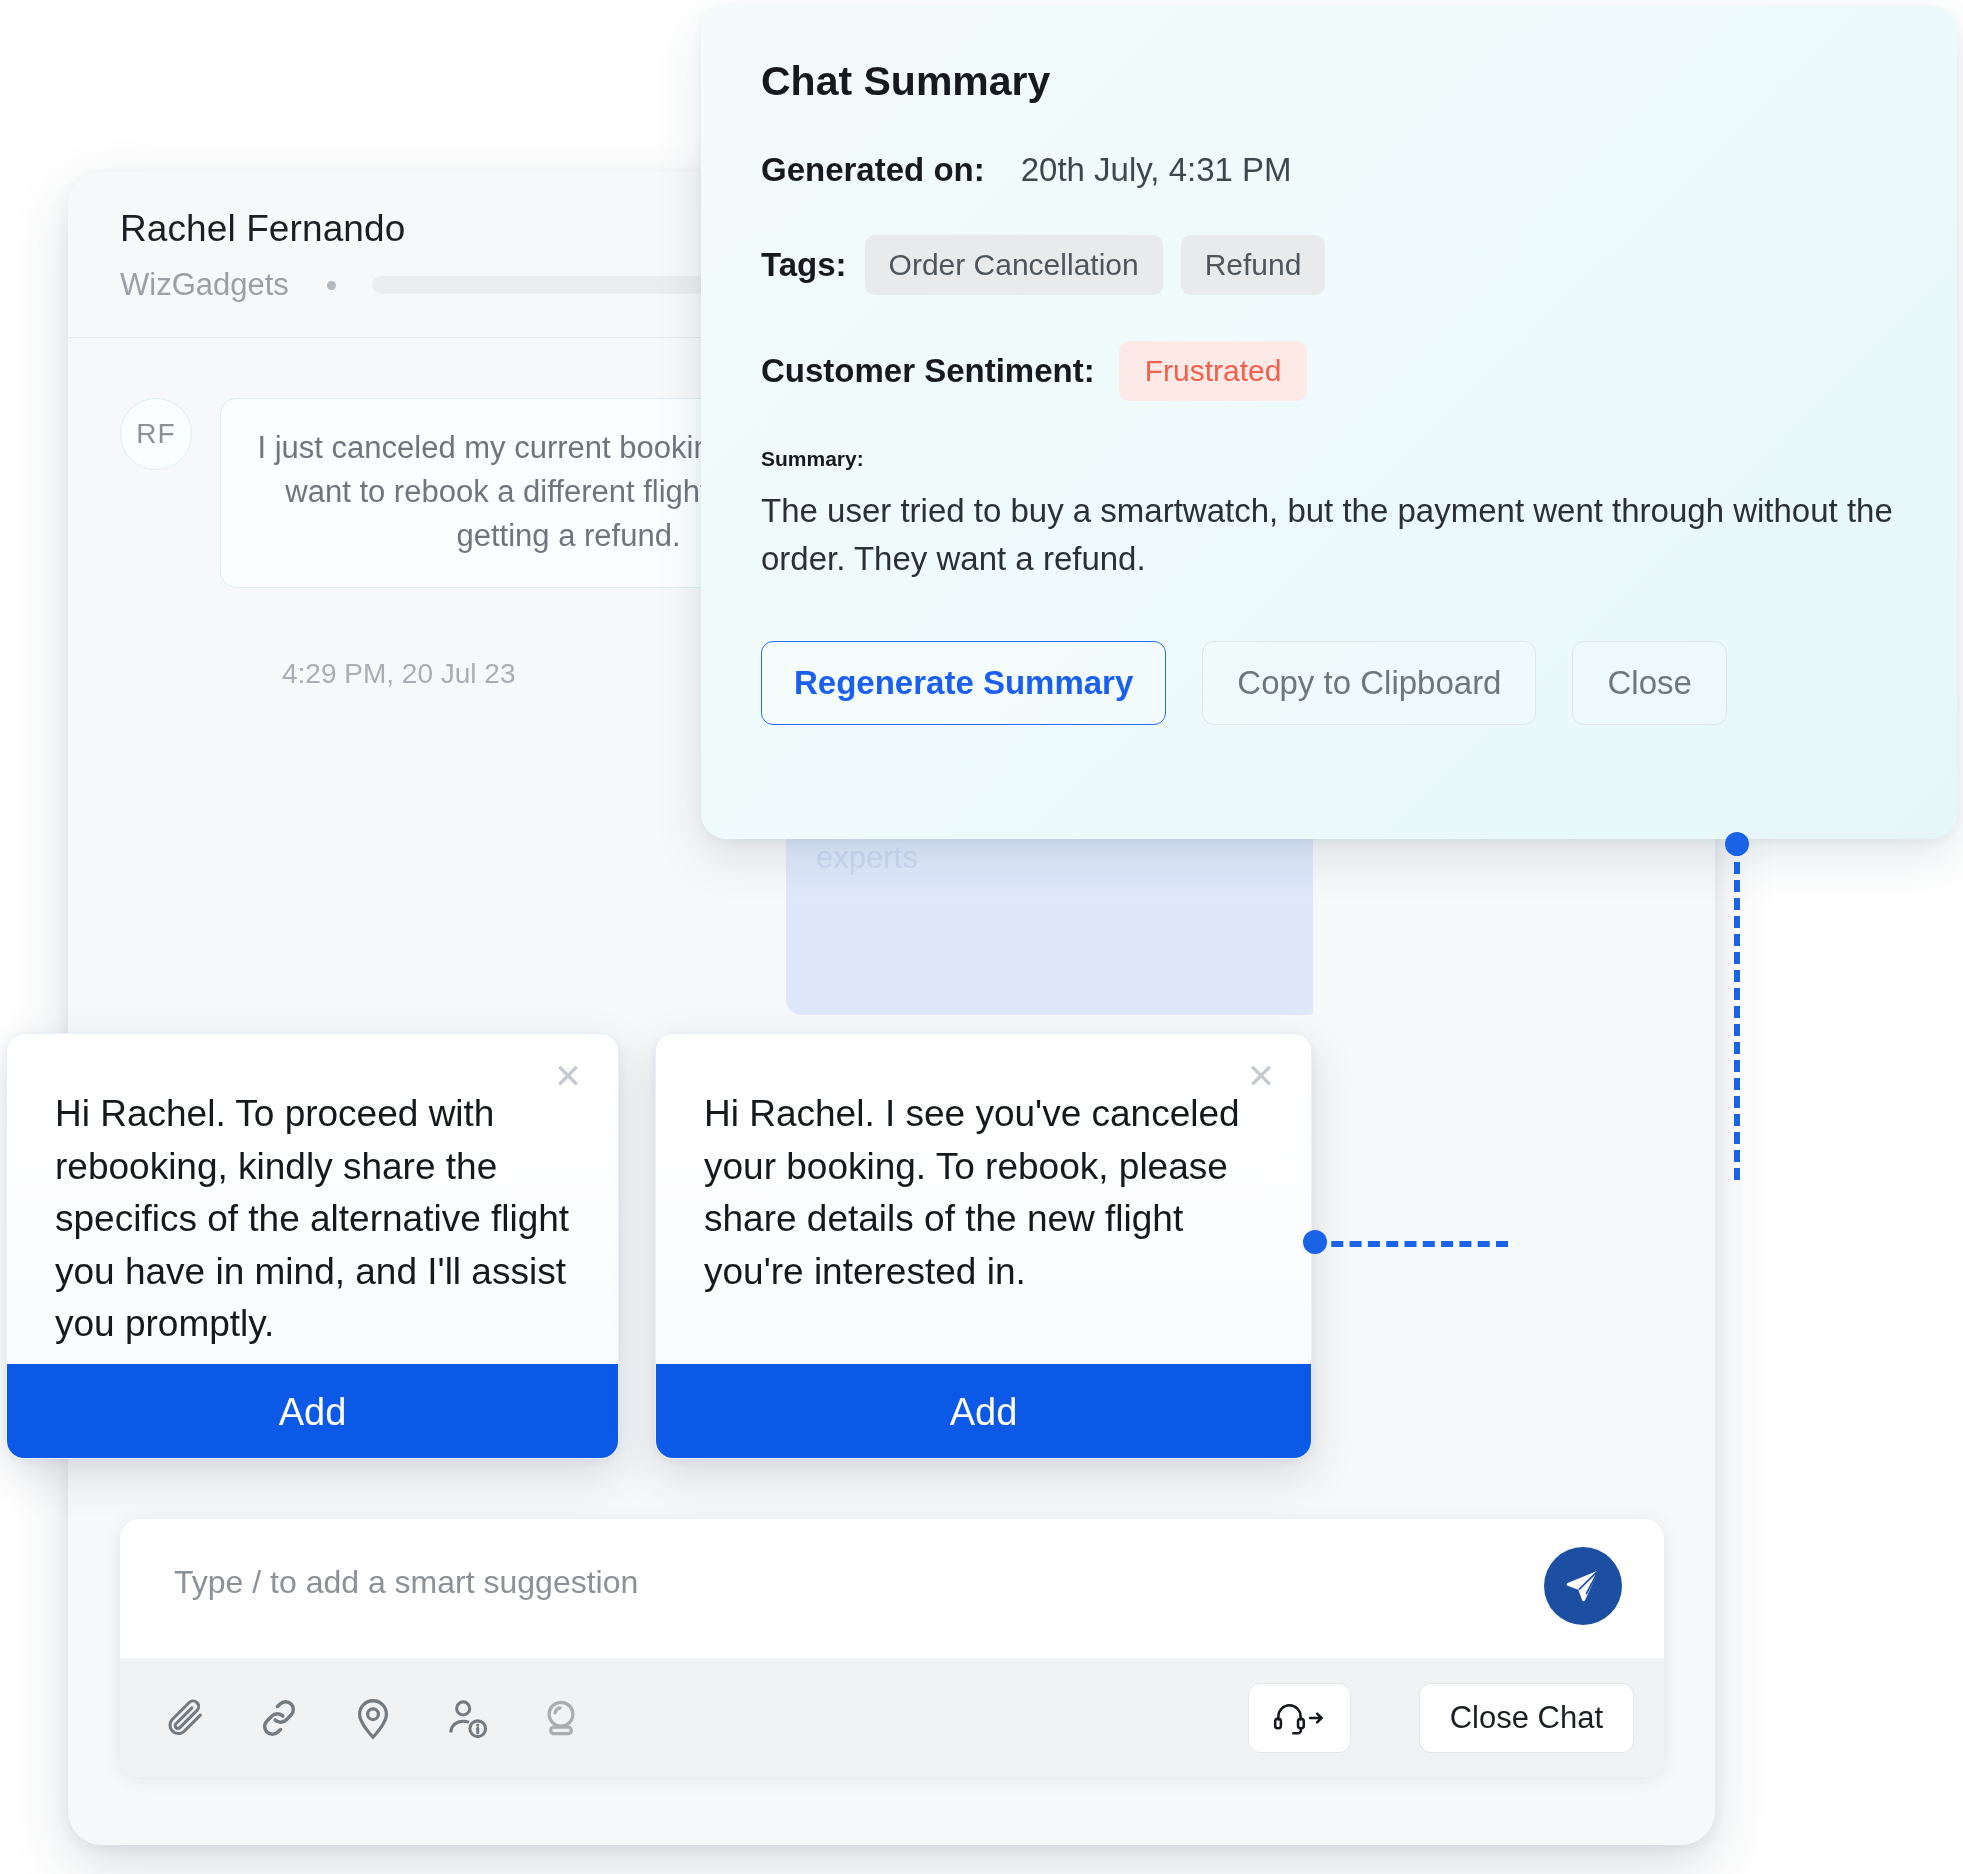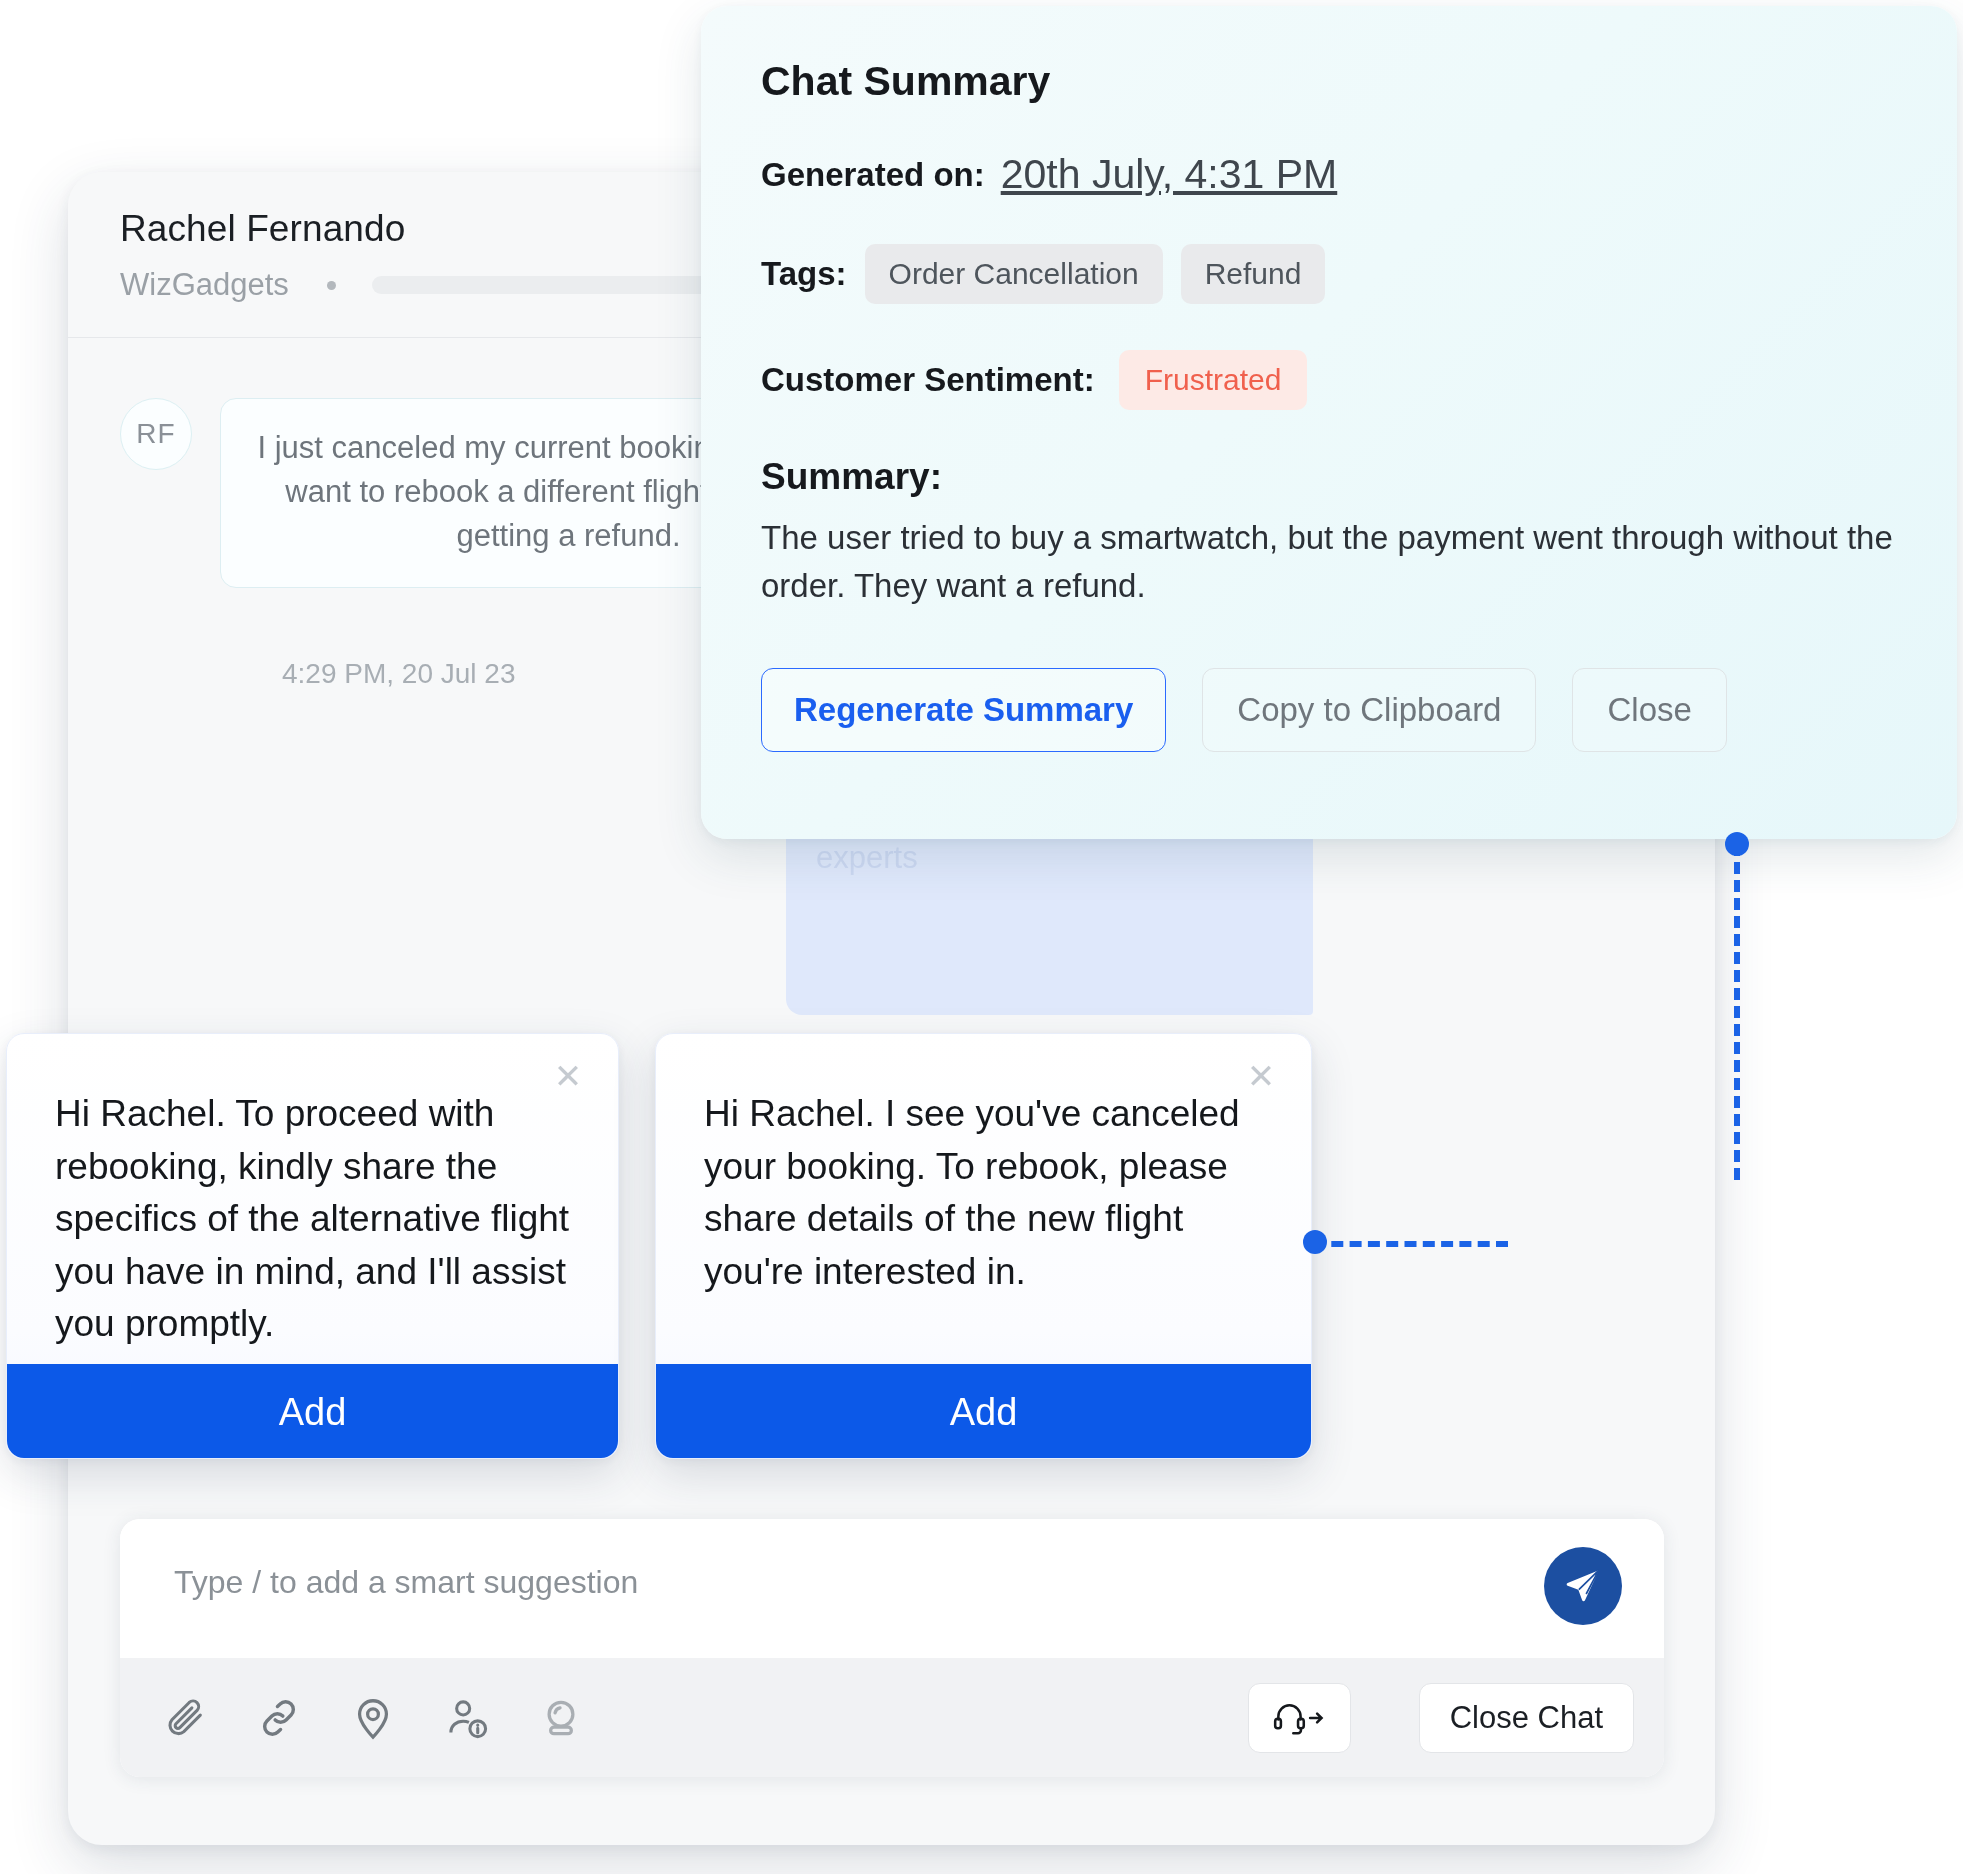--- a/index.html
+++ b/index.html
@@ -122,32 +122,32 @@
     left: 701px; top: 6px;
     width: 1256px; height: 833px;
     border-radius: 26px;
     background: linear-gradient(135deg, #f4fbfc 0%, #eefafb 45%, #e6f7fa 100%);
     box-shadow: 0 18px 48px rgba(35,80,95,.13), 0 3px 10px rgba(35,80,95,.06);
     padding: 52px 60px 0 60px;
   }
   .sp-title { font-size: 41px; font-weight: bold; color: #16191d; }
   .sp-row { display: flex; align-items: center; margin-top: 46px; }
   .sp-label { font-size: 33px; font-weight: bold; color: #16191d; }
-  .sp-value { font-size: 41px; color: #3f464d; margin-left: 16px; text-decoration: underline; }
+  .sp-value { font-size: 33px; color: #3f464d; margin-left: 36px; }
   .tag {
     margin-left: 18px;
     background: #e9eaec; border-radius: 10px;
     padding: 13px 24px; font-size: 30px; color: #4e555c;
   }
   .sentiment {
     margin-left: 24px;
     background: #fdeae6; border-radius: 10px;
     padding: 13px 26px; font-size: 30px; color: #f0604d;
   }
-  .sp-summary-label { font-size: 37px; font-weight: bold; color: #16191d; margin-top: 46px; }
+  .sp-summary-label { font-size: 21px; font-weight: bold; color: #16191d; margin-top: 46px; }
   .sp-summary-text {
     font-size: 33px; color: #2b3036; line-height: 1.46;
     margin-top: 16px; max-width: 1154px;
   }
   .sp-actions { display: flex; margin-top: 58px; gap: 36px; }
   .btn-primary {
     border: 1.5px solid #2b6aff; border-radius: 12px;
     background: rgba(255,255,255,.35);
     padding: 22px 32px; font-size: 33px; font-weight: bold; color: #1a5fef;
   }

